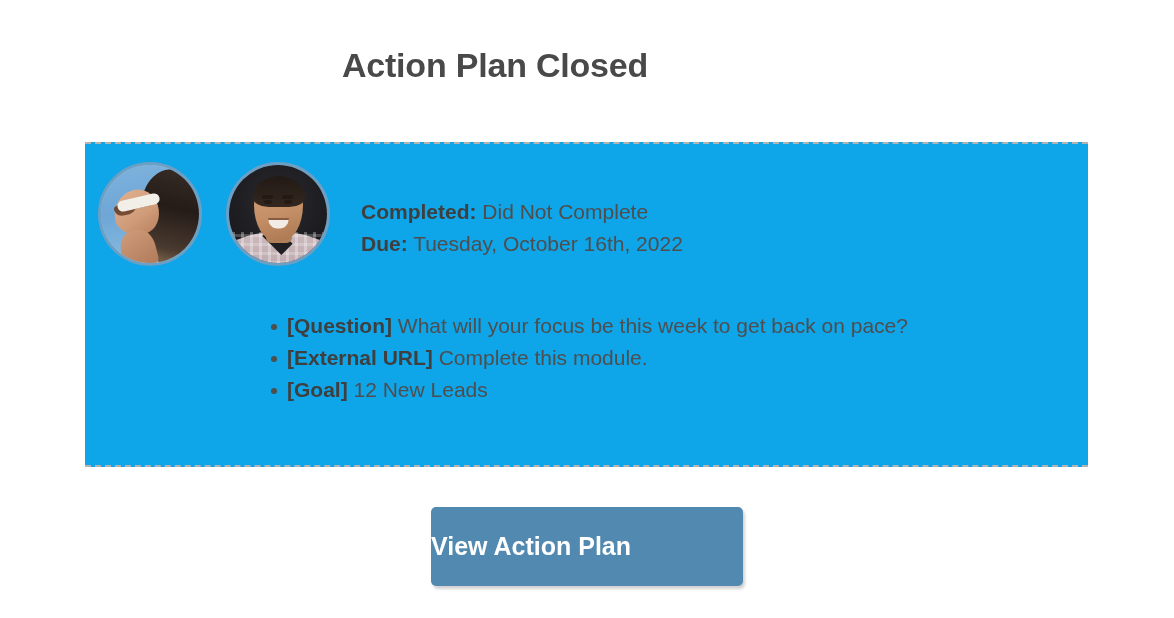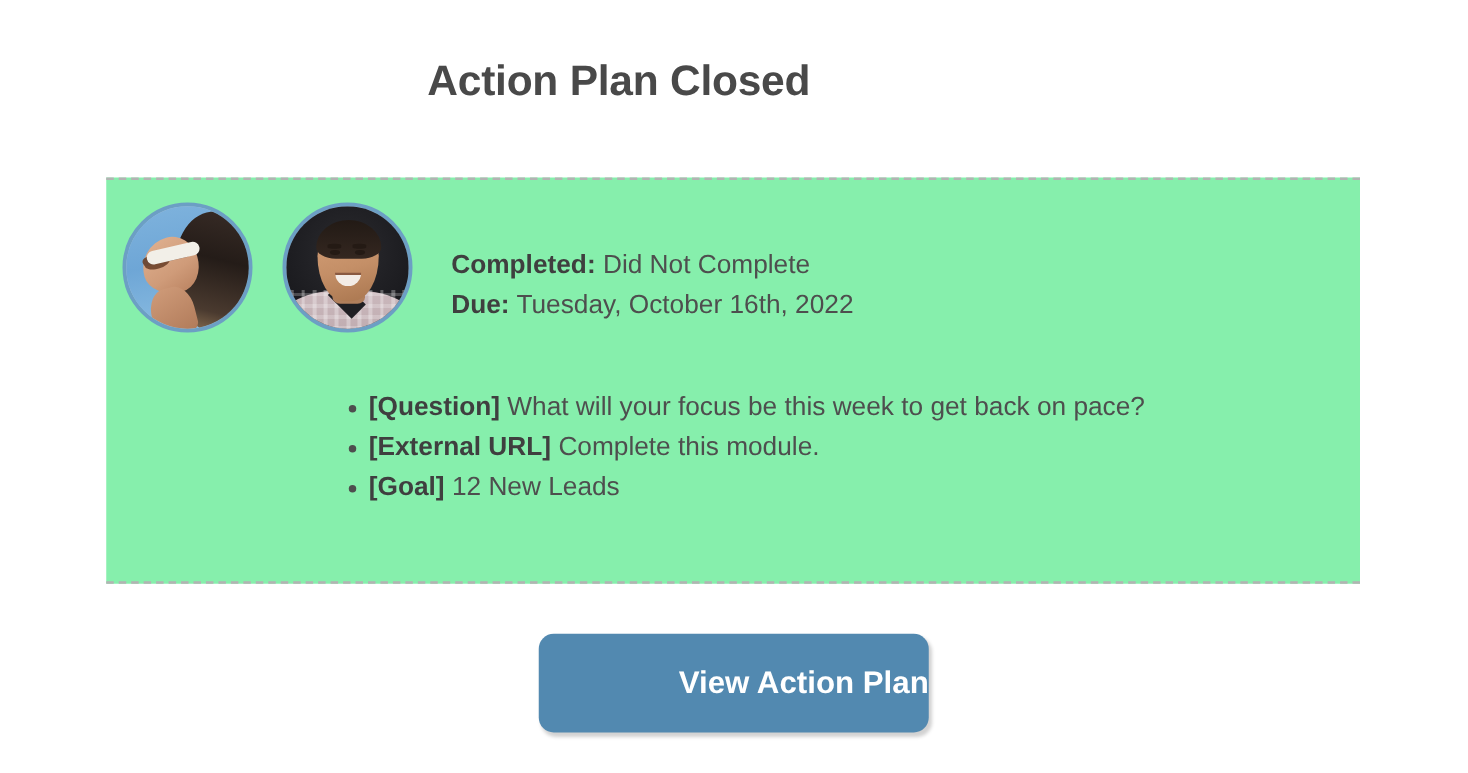--- a/index.html
+++ b/index.html
@@ -36,21 +36,21 @@
     color: #494949;
     letter-spacing: -0.2px;
   }
 
   
   .card {
     position: absolute;
     left: 85px;
     top: 142px;
     width: 1003px;
-    background: #86efac;
+    background: #0ea5e9;
     box-sizing: border-box;
     border-top: 2px dashed #b3b3b3;
     border-bottom: 2px dashed #b3b3b3;
     padding-top: 12px;
     padding-bottom: 0;
     height: 325px;
   }
 
   
   .meta-row {
@@ -240,21 +240,21 @@
   }
   .status-line { white-space: nowrap; }
   .status-label {
     font-weight: bold;
     color: #3f3f3f;
   }
   .status-value { color: #4e4e4e; }
 
   
   .items {
-    margin: 12px;
+    margin: 4px;
     padding: 0 0 0 198px;
     list-style: none;
     margin-top: 44px;
   }
   .item {
     position: relative;
     font-size: 21px;
     line-height: 32px;
     color: #4e4e4e;
     padding-left: 0;
@@ -286,23 +286,23 @@
   }
   .cta-button {
     display: inline-block;
     width: 312px;
     height: 79px;
     line-height: 79px;
     background: #5289b0;
     color: #ffffff;
     font-size: 25px;
     font-weight: bold;
-    text-align: right;
+    text-align: left;
     border: none;
-    border-radius: 12px;
+    border-radius: 5px;
     box-shadow: 2px 3px 3px rgba(0,0,0,0.18);
     cursor: pointer;
     font-family: "Liberation Sans", sans-serif;
     padding: 0;
     box-sizing: border-box;
   }
 </style>
 </head>
 <body>
 

